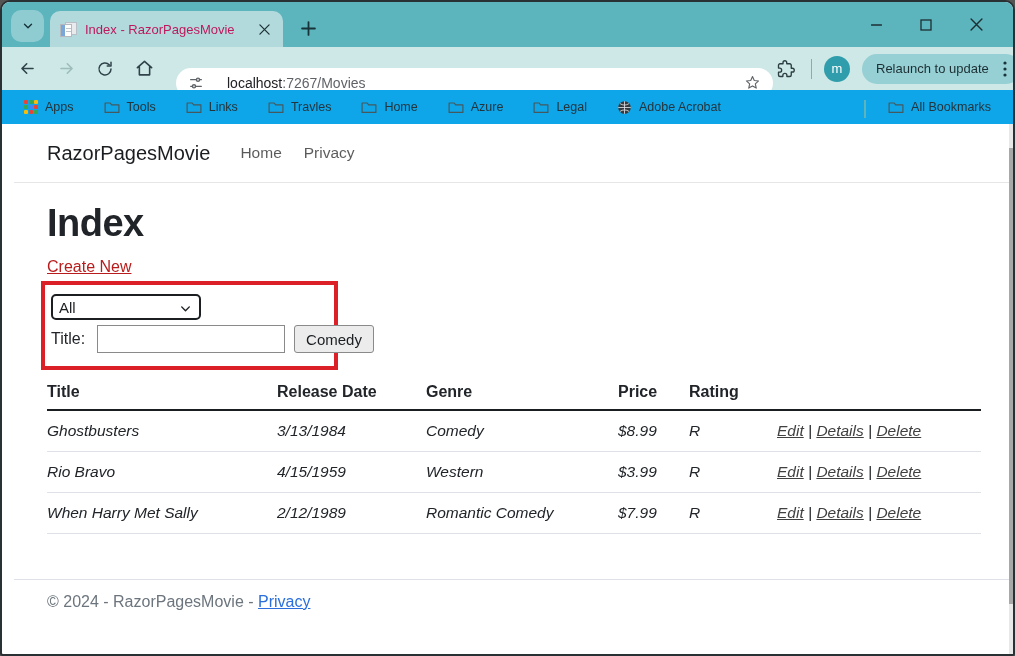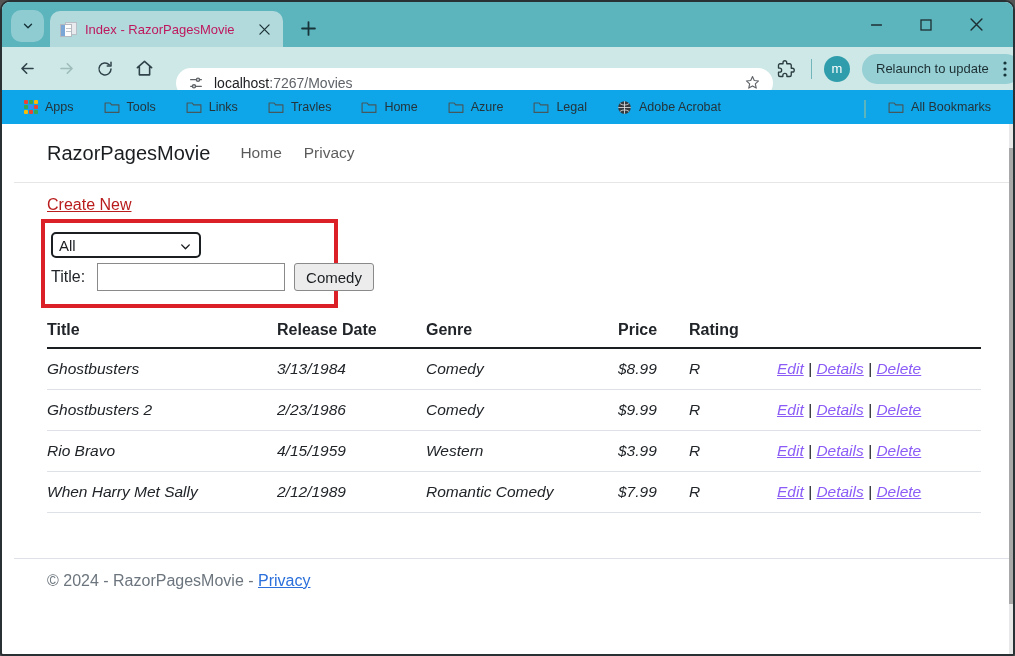--- a/index.html
+++ b/index.html
@@ -36,21 +36,21 @@
   .win-btn { width:50px; height:45px; display:flex; align-items:center; justify-content:center; cursor:pointer; }
 
   
   .toolbar {
     position:absolute; left:0; top:45px; width:100%; height:43px; background:#cde8e6;
     display:flex; align-items:center; padding:0 12px;
   }
   .nav-ic { width:26px; height:26px; display:flex; align-items:center; justify-content:center; margin-right:13px; border-radius:50%; cursor:pointer; flex:none; }
   .omnibox {
     width:597px; height:30px; margin-left:6px; background:#fff; border-radius:15px;
-    display:flex; align-items:center; padding:0 12px; gap:10px; flex:none;margin-top:28px;
+    display:flex; align-items:center; padding:0 12px; gap:23px; flex:none;margin-top:28px;
   }
   .omni-url { flex:1; font-size:14px; white-space:nowrap; overflow:hidden; }
   .omni-host { color:#202124; }
   .omni-path { color:#5f6368; }
   .right-group { margin-left:auto; display:flex; align-items:center; }
   .tb-divider { width:1px; height:20px; background:#72b6bc; margin:0 12px; }
   .avatar {
     width:26px; height:26px; border-radius:50%; background:#2f9dab; color:#fff;
     font-size:13px; display:flex; align-items:center; justify-content:center; cursor:pointer; flex:none;
   }
@@ -105,21 +105,21 @@
     background:#ececec; border:1px solid #8a8a8a; border-radius:3px; cursor:pointer;
     font-family:"Liberation Sans", sans-serif;
   }
 
   table.movies { margin-top:7px; width:934px; border-collapse:collapse; font-size:15.5px; color:#212529; }
   table.movies th {
     text-align:left; font-weight:700; padding:6px 8px 8px 0; border-bottom:2px solid #1a1e21; font-size:16px;
   }
   table.movies td { padding:11px 8px 11px 0; border-bottom:1px solid #dee2e6;font-style:italic; }
   .col-title{width:230px} .col-date{width:149px} .col-genre{width:192px} .col-price{width:71px} .col-rating{width:88px}
-  .act-link { color:#8b5cf6; text-decoration:underline; cursor:pointer; }
+  .act-link { color:#404040; text-decoration:underline; cursor:pointer; }
   .act-sep { color:#212529; }
 
   .site-footer { margin-top:45px; border-top:1px solid #dee2e6; padding:13px 50px 0 33px; font-size:16px; color:#6c757d; }
   .footer-link { color:#2a6fdb; text-decoration:underline; cursor:pointer; }
 
   
   .scrollbar { position:absolute; right:0; top:0; bottom:0; width:16px; background:#e8e8e8; }
   .sb-btn { position:absolute; left:0; width:16px; height:17px; display:flex; align-items:center; justify-content:center; cursor:pointer; }
   .sb-up { top:0; } .sb-down { bottom:0; }
   .tri-up { width:0; height:0; border-left:4px solid transparent; border-right:4px solid transparent; border-bottom:6px solid #7a7a7a; }
@@ -328,20 +328,21 @@
   <div class="page">
     <div class="page-inner">
 
       <div class="site-navbar">
         <span class="brand">RazorPagesMovie</span>
         <span class="site-nav-link">Home</span>
         <span class="site-nav-link">Privacy</span>
       </div>
 
       <div class="content">
+        <h1 class="page-heading">Index</h1>
         <span class="create-link">Create New</span>
 
         <div class="annotation-box">
           <div class="fake-select">
             <span>All</span>
             <span class="chev">
               <svg width="13" height="13" viewBox="0 0 24 24">
                   <path d="M5 9l7 7 7-7" fill="none" stroke="#1b1f22" stroke-width="2.6" stroke-linecap="round" stroke-linejoin="round"></path>
                 </svg>
             </span>
@@ -367,28 +368,20 @@
           <tbody>
             <tr>
               <td>Ghostbusters</td>
               <td>3/13/1984</td>
               <td>Comedy</td>
               <td>$8.99</td>
               <td>R</td>
               <td><span class="act-link">Edit</span> <span class="act-sep">|</span> <span class="act-link">Details</span> <span class="act-sep">|</span> <span class="act-link">Delete</span></td>
             </tr>
             <tr>
-              <td>Ghostbusters 2</td>
-              <td>2/23/1986</td>
-              <td>Comedy</td>
-              <td>$9.99</td>
-              <td>R</td>
-              <td><span class="act-link">Edit</span> <span class="act-sep">|</span> <span class="act-link">Details</span> <span class="act-sep">|</span> <span class="act-link">Delete</span></td>
-            </tr>
-            <tr>
               <td>Rio Bravo</td>
               <td>4/15/1959</td>
               <td>Western</td>
               <td>$3.99</td>
               <td>R</td>
               <td><span class="act-link">Edit</span> <span class="act-sep">|</span> <span class="act-link">Details</span> <span class="act-sep">|</span> <span class="act-link">Delete</span></td>
             </tr>
             <tr>
               <td>When Harry Met Sally</td>
               <td>2/12/1989</td>

